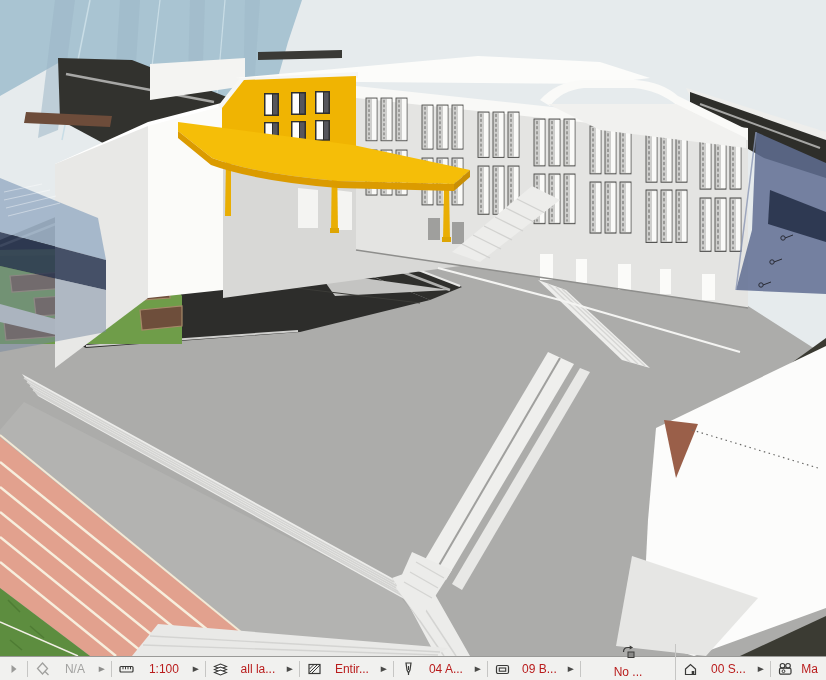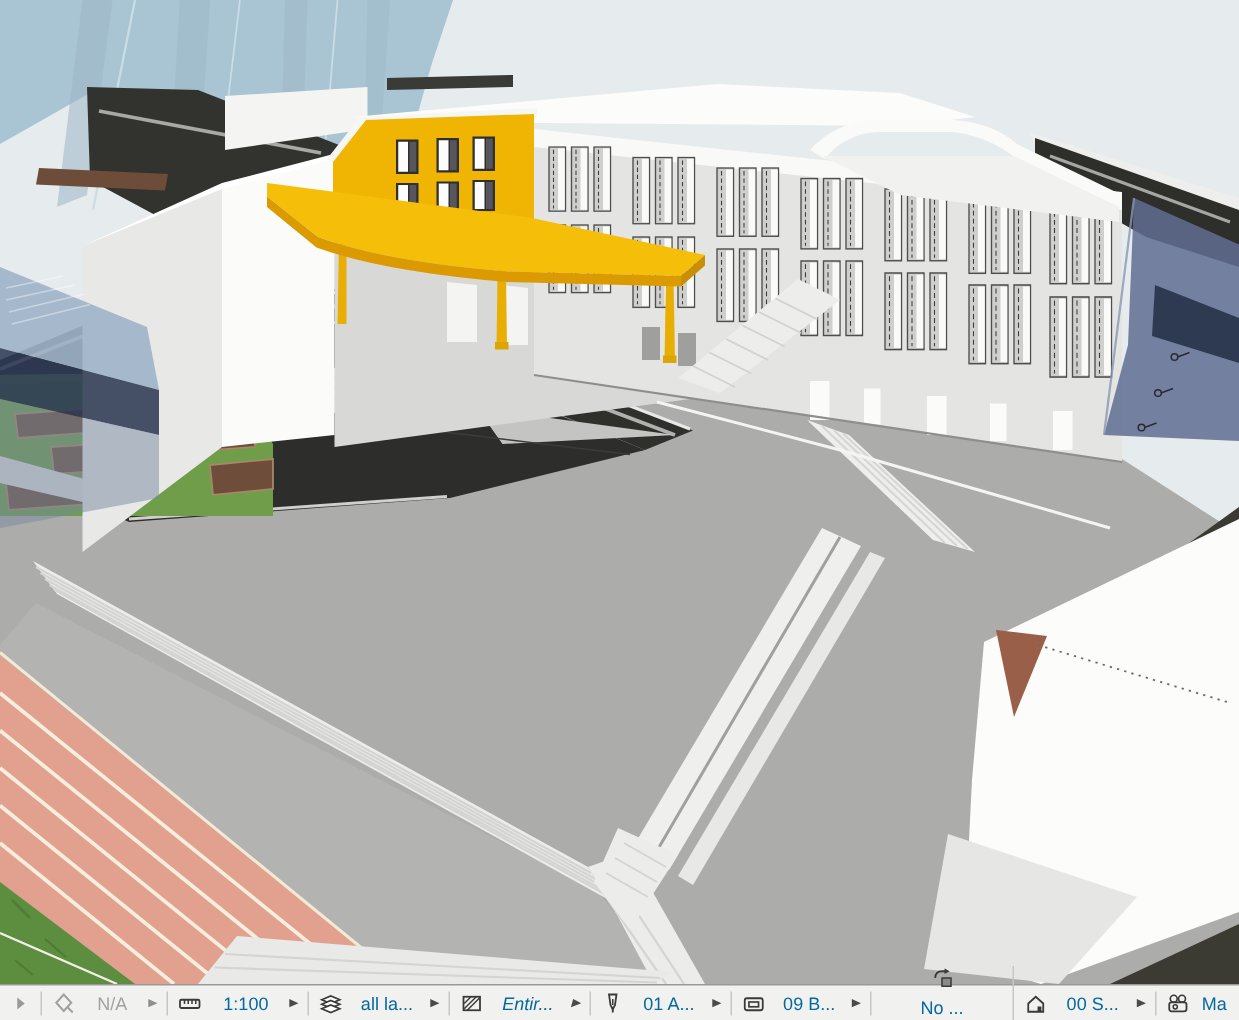--- a/index.html
+++ b/index.html
@@ -2,27 +2,27 @@
 <html><head>
 <meta charset="utf-8">
 <style>
   html,body{margin:0;padding:0;background:#888;}
   #app{position:relative;width:826px;height:680px;overflow:hidden;font-family:"Liberation Sans",sans-serif;background:#e6ebed;}
   #viewport{position:absolute;left:0;top:0;width:826px;height:656px;}
   #viewport svg{display:block;}
   
   #statusbar{position:absolute;left:0;top:656px;width:826px;height:24px;background:#f1f1ef;border-top:1px solid #9a9a98;box-sizing:border-box;display:flex;align-items:center;}
   .seg{display:flex;align-items:center;gap:5px;padding:0 6px;border-right:1px solid #c6c6c4;box-sizing:border-box;cursor:pointer;white-space:nowrap;overflow:hidden;}
-  .seg .lbl{font-size:12px;color:#0369a1;flex:1;text-align:center;}
+  .seg .lbl{font-size:12px;color:#b91c1c;flex:1;text-align:center;}
   .seg.disabled .lbl{color:#a2a2a0;}
   .seg .arr{font-size:8px;color:#4a4a48;transform:scaleY(0.9);}
   .seg.disabled .arr{color:#8e8e8c;}
   .ic{width:17px;height:16px;flex:0 0 auto;}
   .s0{width:28px;justify-content:center;}
-  .s1{width:84px;} .s2{width:94px;} .s3{width:94px;} .s4{width:94px;font-style:italic;} .s5{width:94px;}
+  .s1{width:84px;} .s2{width:94px;} .s3{width:94px;} .s4{width:94px;} .s5{width:94px;}
   .s6{width:93px;} .s7{width:95px;flex-direction:column;} .s8{width:95px;}
   .s9{width:55px;border-right:none;}
 </style>
 </head>
 <body>
 
 <div id="app">
 
   <div id="viewport">
   <svg width="826" height="656" viewBox="0 0 826 656" xmlns="http://www.w3.org/2000/svg">
@@ -334,21 +334,21 @@
       <span class="lbl">Entir...</span>
       <span class="arr">▶</span>
     </div>
 
     <div class="seg s5">
       <svg class="ic" viewBox="0 0 16 16">
         <path d="M5.5,2 L10.5,2 L9.5,9 L8,12 L6.5,9 Z" fill="none" stroke="#3a3a38" stroke-width="1.2"></path>
         <line x1="8" y1="12" x2="8" y2="14" stroke="#3a3a38" stroke-width="1.2"></line>
         <line x1="8" y1="5" x2="8" y2="9" stroke="#3a3a38" stroke-width="1"></line>
       </svg>
-      <span class="lbl">01 A...</span>
+      <span class="lbl">04 A...</span>
       <span class="arr">▶</span>
     </div>
 
     <div class="seg s6">
       <svg class="ic" viewBox="0 0 16 16">
         <rect x="2" y="4.5" width="12" height="8" rx="1.5" fill="none" stroke="#3a3a38" stroke-width="1.2"></rect>
         <rect x="4.8" y="7" width="6.4" height="3.2" fill="none" stroke="#3a3a38" stroke-width="1.1"></rect>
       </svg>
       <span class="lbl">09 B...</span>
       <span class="arr">▶</span>

